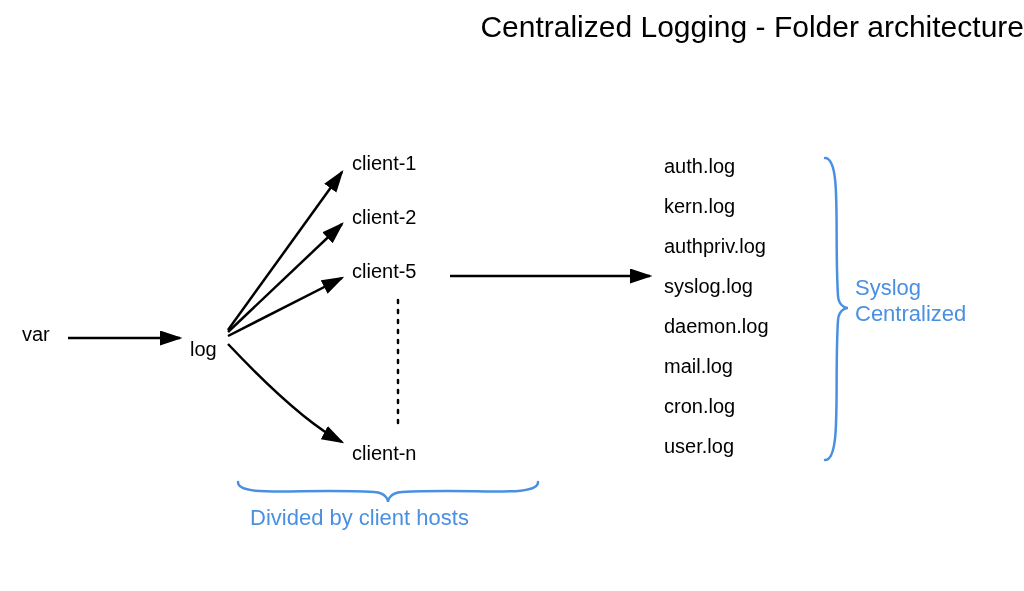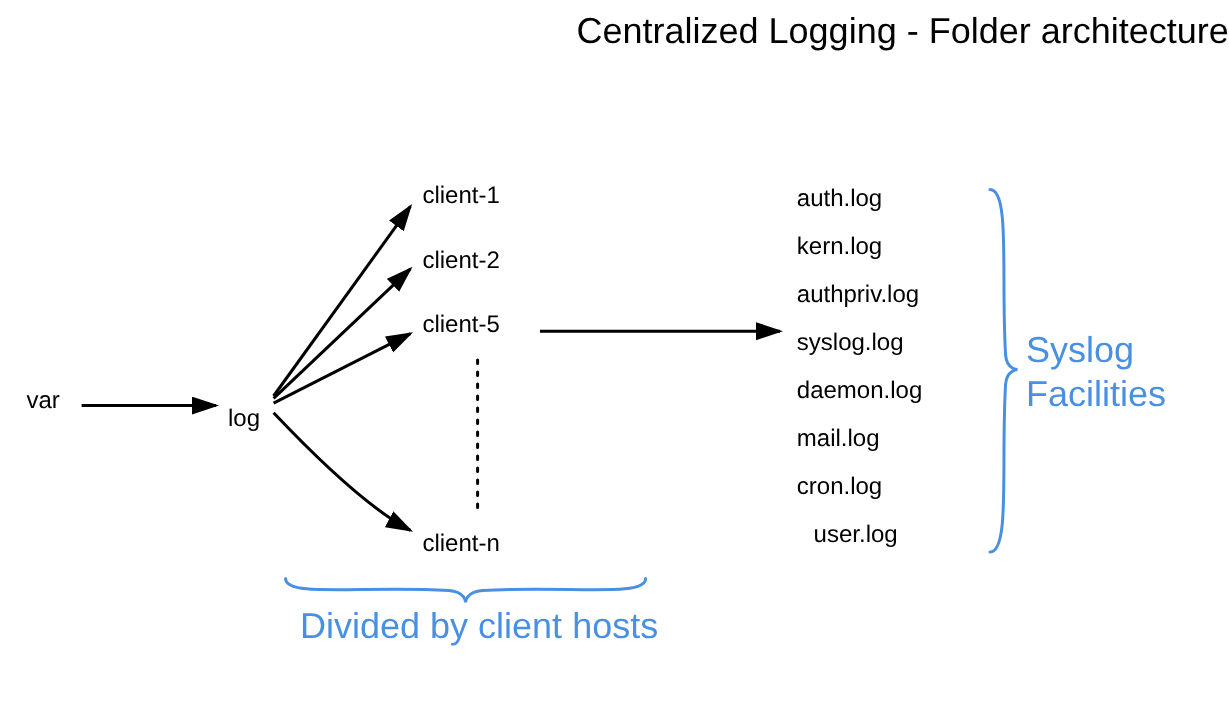--- a/index.html
+++ b/index.html
@@ -22,21 +22,21 @@
     font-weight: 500;
   }
   .node {
     position: absolute;
     font-size: 20px;
     white-space: nowrap;
   }
   .annot {
     position: absolute;
     color: #4A90E2;
-    font-size: 30px;
+    font-size: 22px;
     white-space: nowrap;
     line-height: 1.2;
   }
   svg {
     position: absolute;
     top: 0;
     left: 0;
     width: 1024px;
     height: 591px;
     pointer-events: none;
@@ -55,26 +55,26 @@
 <div class="node" style="left:352px; top:260px;">client-5</div>
 <div class="node" style="left:352px; top:430px;margin-top:12px;">client-n</div>
 
 <div class="node" style="left:664px; top:155px;">auth.log</div>
 <div class="node" style="left:664px; top:195px;">kern.log</div>
 <div class="node" style="left:664px; top:235px;">authpriv.log</div>
 <div class="node" style="left:664px; top:275px;">syslog.log</div>
 <div class="node" style="left:664px; top:315px;">daemon.log</div>
 <div class="node" style="left:664px; top:355px;">mail.log</div>
 <div class="node" style="left:664px; top:395px;">cron.log</div>
-<div class="node" style="left:664px; top:435px;margin-left:14px;">user.log</div>
+<div class="node" style="left:664px; top:435px;">user.log</div>
 
 <div class="annot" style="left:250px; top:505px;">Divided by client hosts</div>
 <div class="annot" style="left:855px; top:275px; text-align:left;">
   <span>Syslog</span><br>
-  <span>Facilities</span>
+  <span>Centralized</span>
 </div>
 
 <svg viewBox="0 0 1024 591">
   <defs>
     <marker id="arrowhead" markerWidth="10" markerHeight="10" refX="8" refY="3" orient="auto" markerUnits="strokeWidth">
       <path d="M0,0 L9,3 L0,6 Z" fill="#000"></path>
     </marker>
   </defs>
 
   <line x1="68" y1="338" x2="180" y2="338" stroke="#000" stroke-width="2.5" marker-end="url(#arrowhead)"></line>

